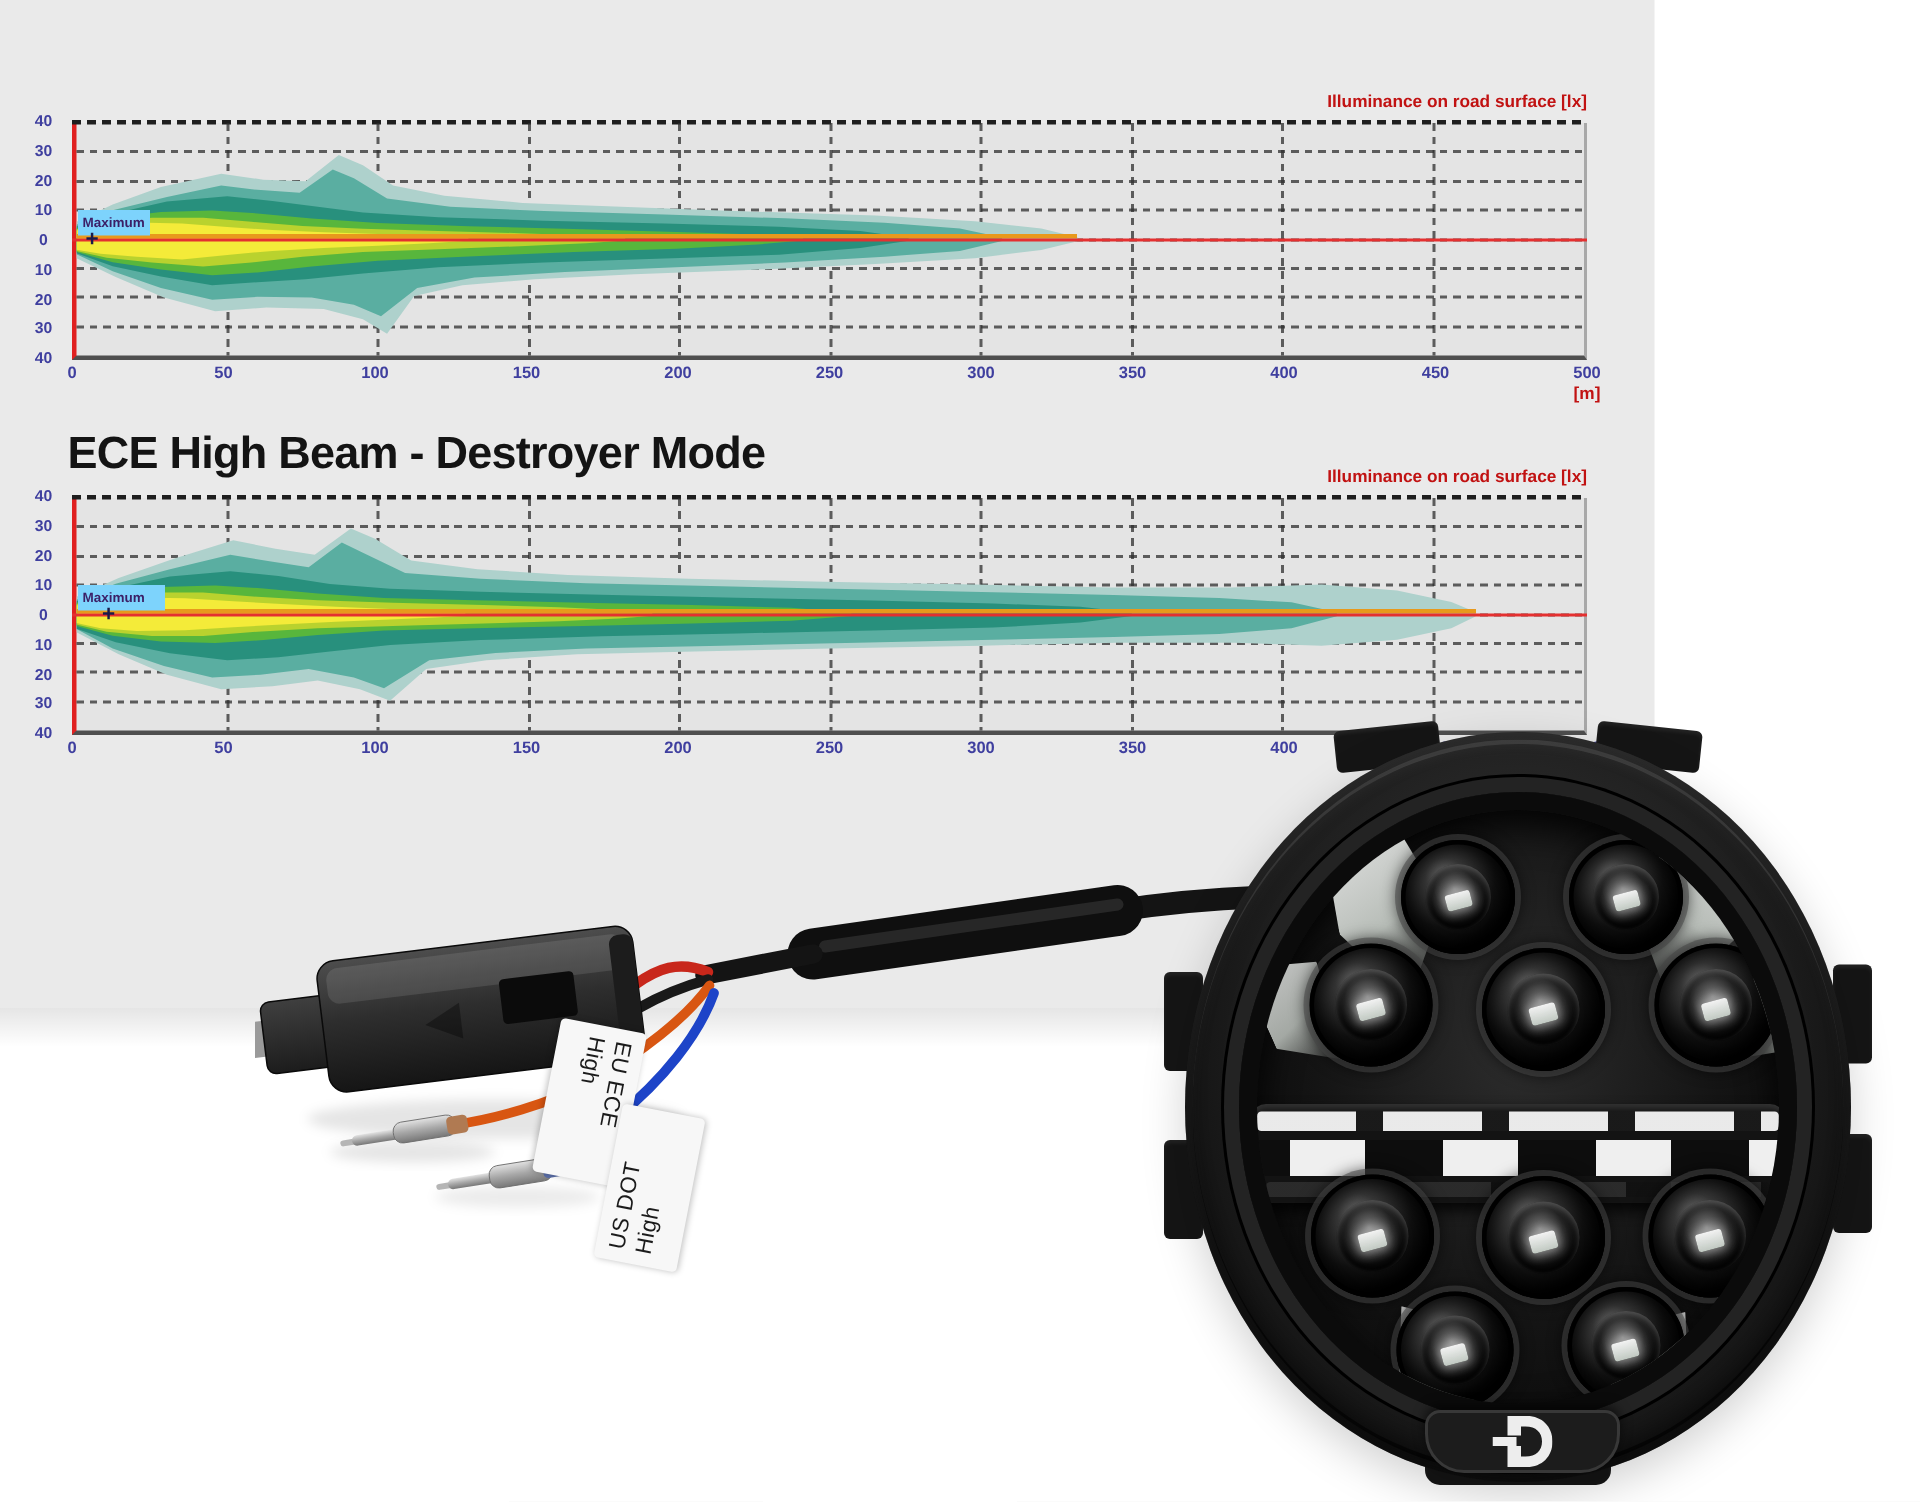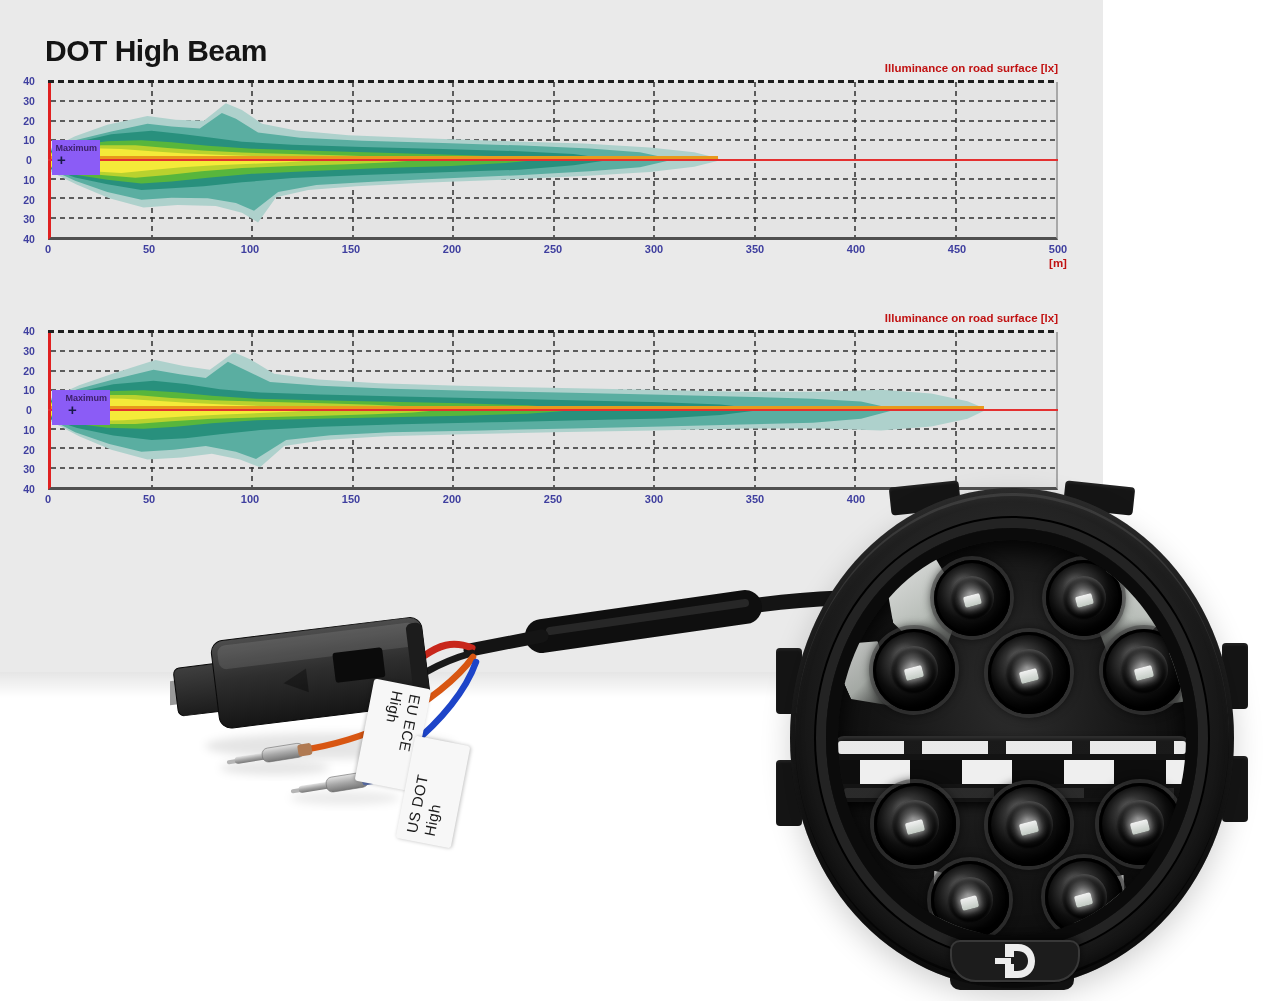--- a/index.html
+++ b/index.html
@@ -21,23 +21,23 @@
     border-left:3px solid #e02020;border-bottom:3px solid #4f4f4f;border-right:2px solid #a8a8a8;z-index:1;}
   .plot::before{content:"";position:absolute;left:-3px;right:-2px;top:-2px;height:3px;
     background:repeating-linear-gradient(90deg,#1e1e1e 0 6px,rgba(0,0,0,0) 6px 10px);}
   .hgrids i{position:absolute;left:0;right:0;height:2px;margin-top:-1px;
     background:repeating-linear-gradient(90deg,#2e2e2e 0 5px,rgba(0,0,0,0) 5px 9px);opacity:.75;}
   .vgrids i{position:absolute;top:0;bottom:0;width:2px;margin-left:-1px;
     background:repeating-linear-gradient(180deg,#2e2e2e 0 5px,rgba(0,0,0,0) 5px 9px);opacity:.75;}
   .beam{position:absolute;inset:0;width:100%;height:100%;}
   .zero-red{position:absolute;left:-3px;right:-2px;top:calc(50% - 1px);height:2.5px;background:#e43030;}
   .zero-orange{position:absolute;left:0;top:calc(50% - 3.5px);height:2.5px;background:#e8991c;}
-  .max-badge{position:absolute;left:1px;top:58px;height:35px;max-width:60px;overflow:hidden;
-    background:#8b5cf6;color:#3b1f66;font-size:9px;font-weight:bold;line-height:17px;
-    padding:0 3px;white-space:nowrap;z-index:3;text-align:right;}
+  .max-badge{position:absolute;left:1px;top:58px;height:17px;max-width:60px;overflow:hidden;
+    background:#7dd3fc;color:#3b1f66;font-size:9px;font-weight:bold;line-height:17px;
+    padding:0 3px;white-space:nowrap;z-index:3;}
   .origin-cross{position:absolute;top:69px;color:#1a1a4a;font-size:15px;font-weight:bold;z-index:3;}
   .xticks{position:absolute;left:33px;width:1040px;height:14px;display:flex;
     justify-content:space-between;z-index:2;}
   .xticks span{width:30px;text-align:center;font-size:11px;font-weight:bold;color:#3f3f9f;}
   .yticks{position:absolute;left:14px;width:30px;height:171px;display:flex;
     flex-direction:column;justify-content:space-between;z-index:2;}
   .yticks span{height:13px;line-height:13px;text-align:center;font-size:10.5px;font-weight:bold;color:#3f3f9f;}
   .munit{position:absolute;left:1033px;width:50px;text-align:center;
     font-size:11.5px;font-weight:bold;color:#c11212;z-index:2;}
 
@@ -86,21 +86,20 @@
   .tab{position:absolute;background:#151515;border-radius:4px;box-shadow:inset 0 2px 3px rgba(255,255,255,.07);}
 </style>
 </head>
 <body>
 
 <div id="stage">
 
   <div class="panel"></div>
   <div class="panel-shadow"></div>
 
-  <h2 class="chart-title" style="top:34px;">DOT High Beam</h2>
   <div class="chart-caption" style="top:62px;">Illuminance on road surface [lx]</div>
 
   <div class="plot" style="top:82px;">
     <div class="hgrids">
         <i style="top: 12.5%;"></i>
         <i style="top: 25%;"></i>
         <i style="top: 37.5%;"></i>
         <i style="top: 50%;"></i>
         <i style="top: 62.5%;"></i>
         <i style="top: 75%;"></i>
@@ -149,20 +148,21 @@
       <span>200</span>
       <span>250</span>
       <span>300</span>
       <span>350</span>
       <span>400</span>
       <span>450</span>
       <span>500</span>
     </div>
   <div class="munit" style="top:257px;">[m]</div>
 
+  <h2 class="chart-title" style="top:286px;">ECE High Beam - Destroyer Mode</h2>
   <div class="chart-caption" style="top:312px;">Illuminance on road surface [lx]</div>
 
   <div class="plot" style="top:332px;">
     <div class="hgrids">
         <i style="top: 12.5%;"></i>
         <i style="top: 25%;"></i>
         <i style="top: 37.5%;"></i>
         <i style="top: 50%;"></i>
         <i style="top: 62.5%;"></i>
         <i style="top: 75%;"></i>

